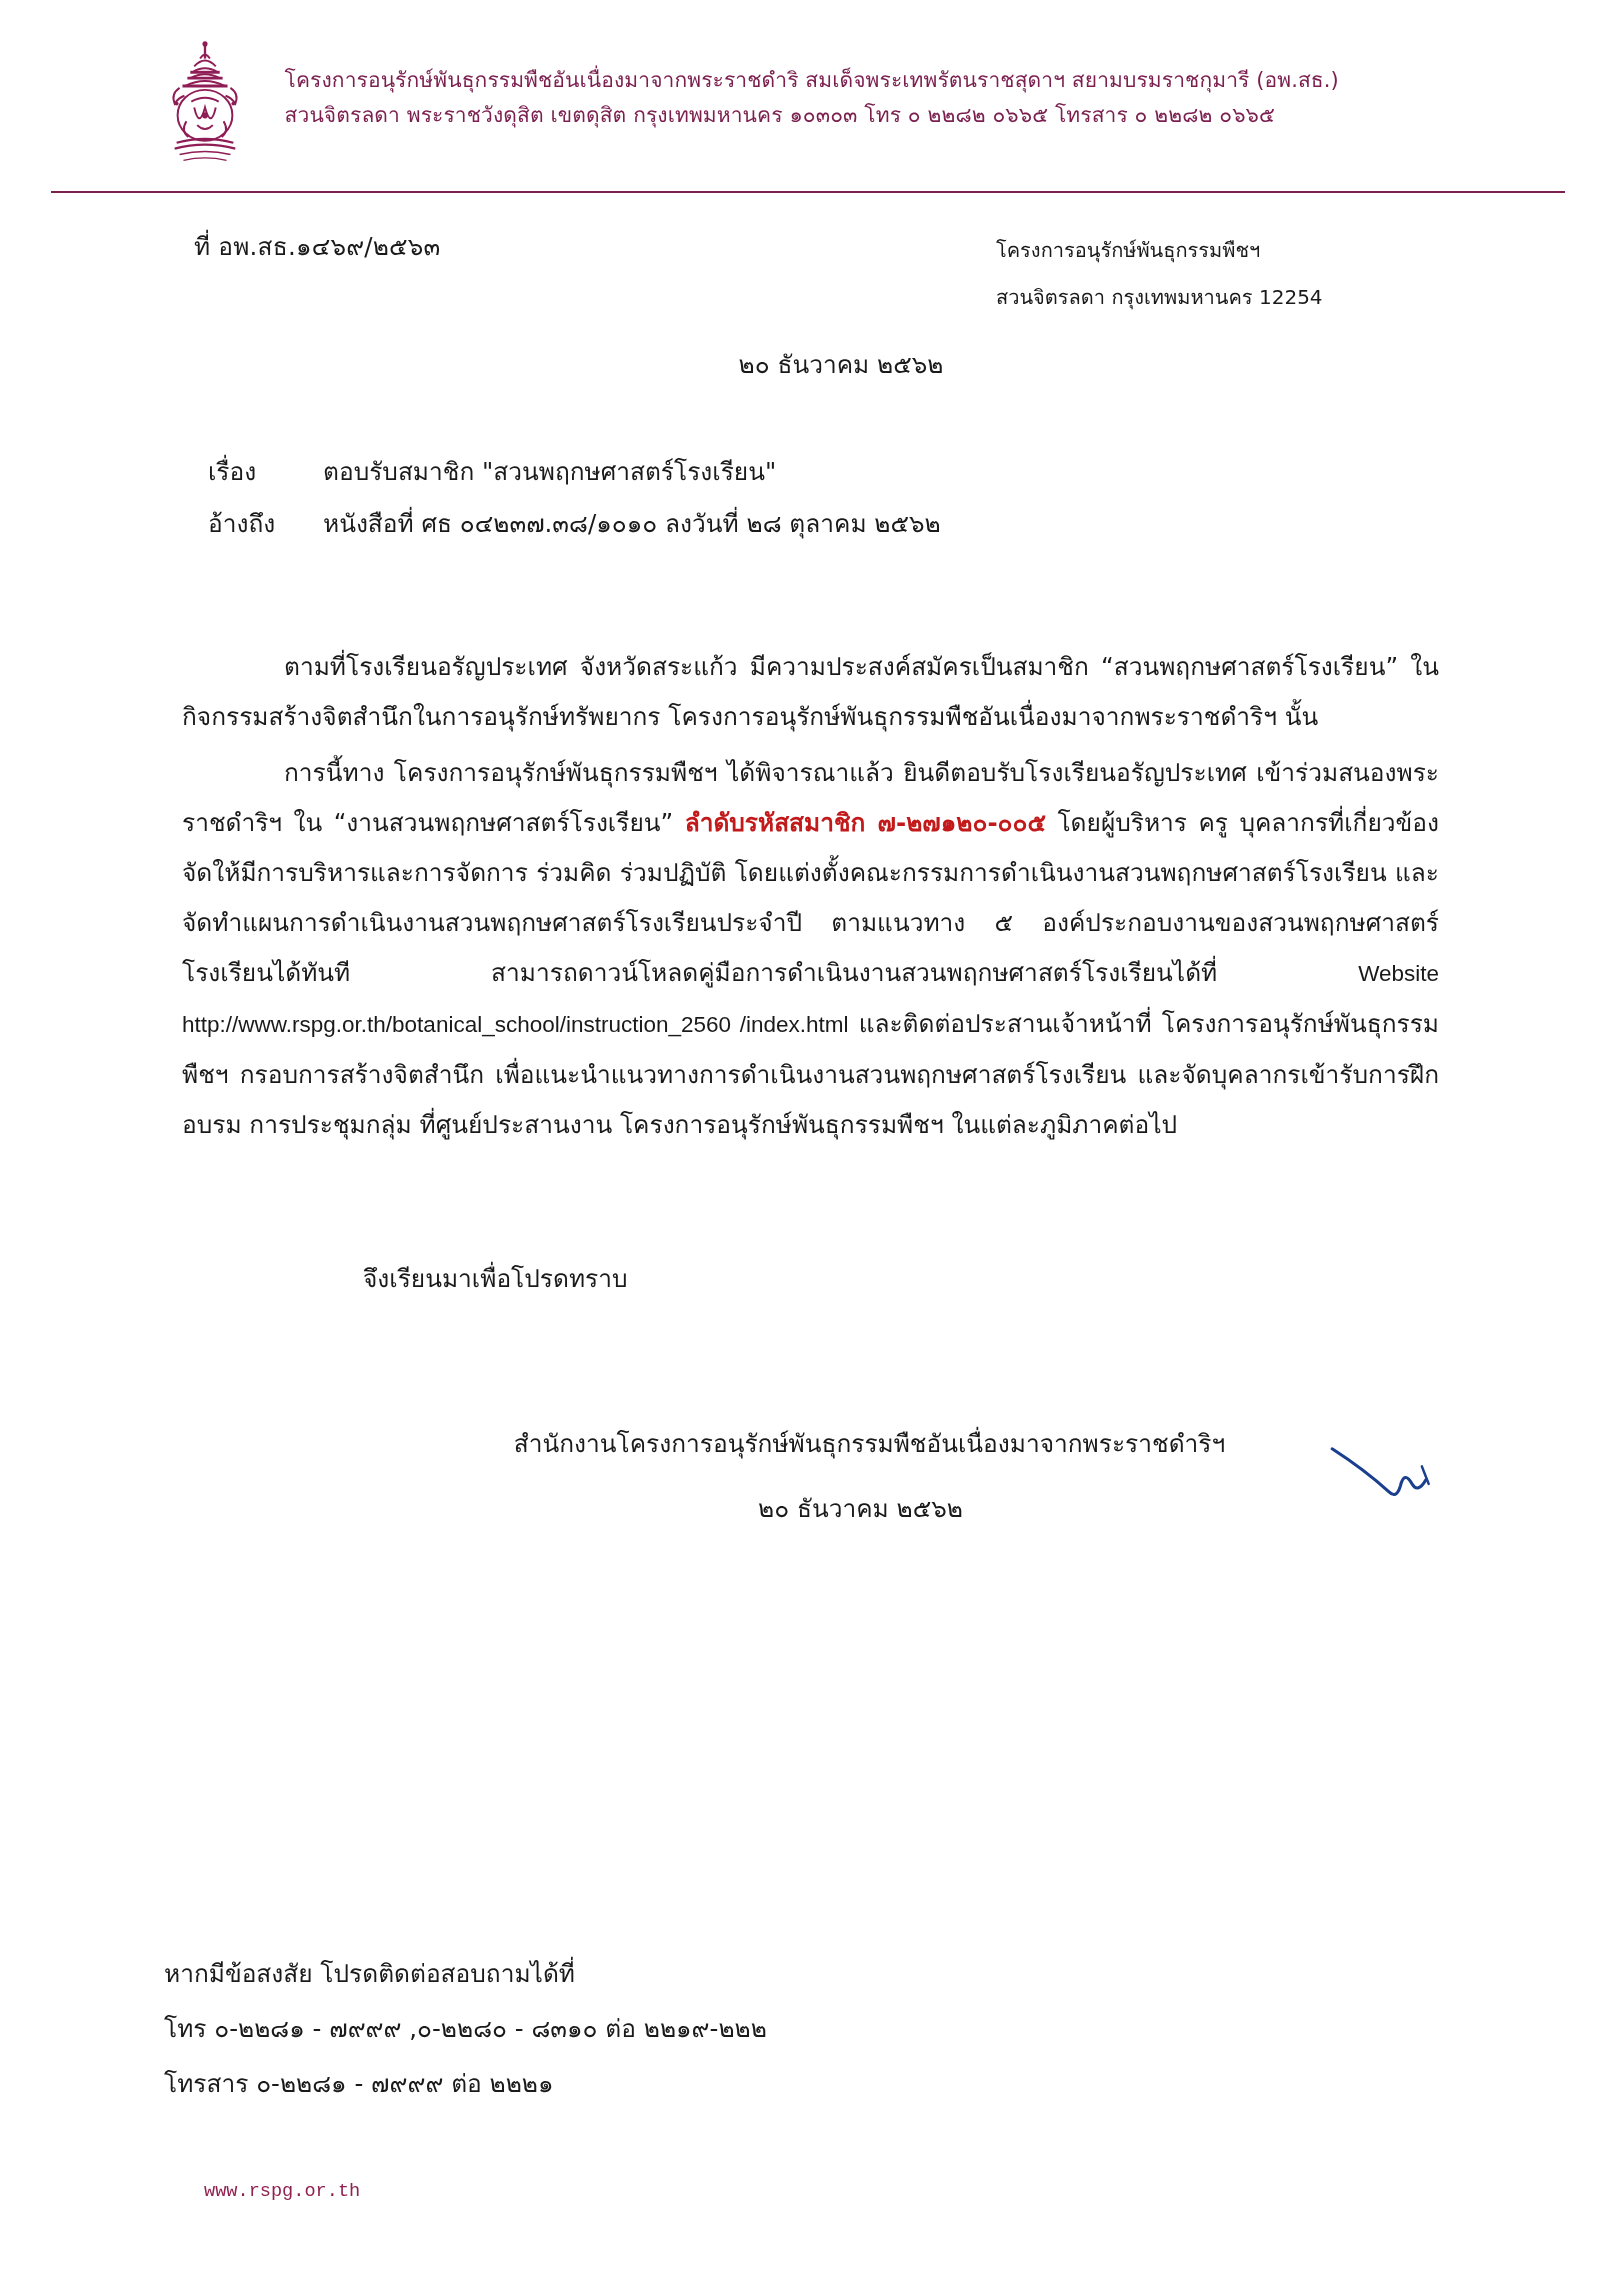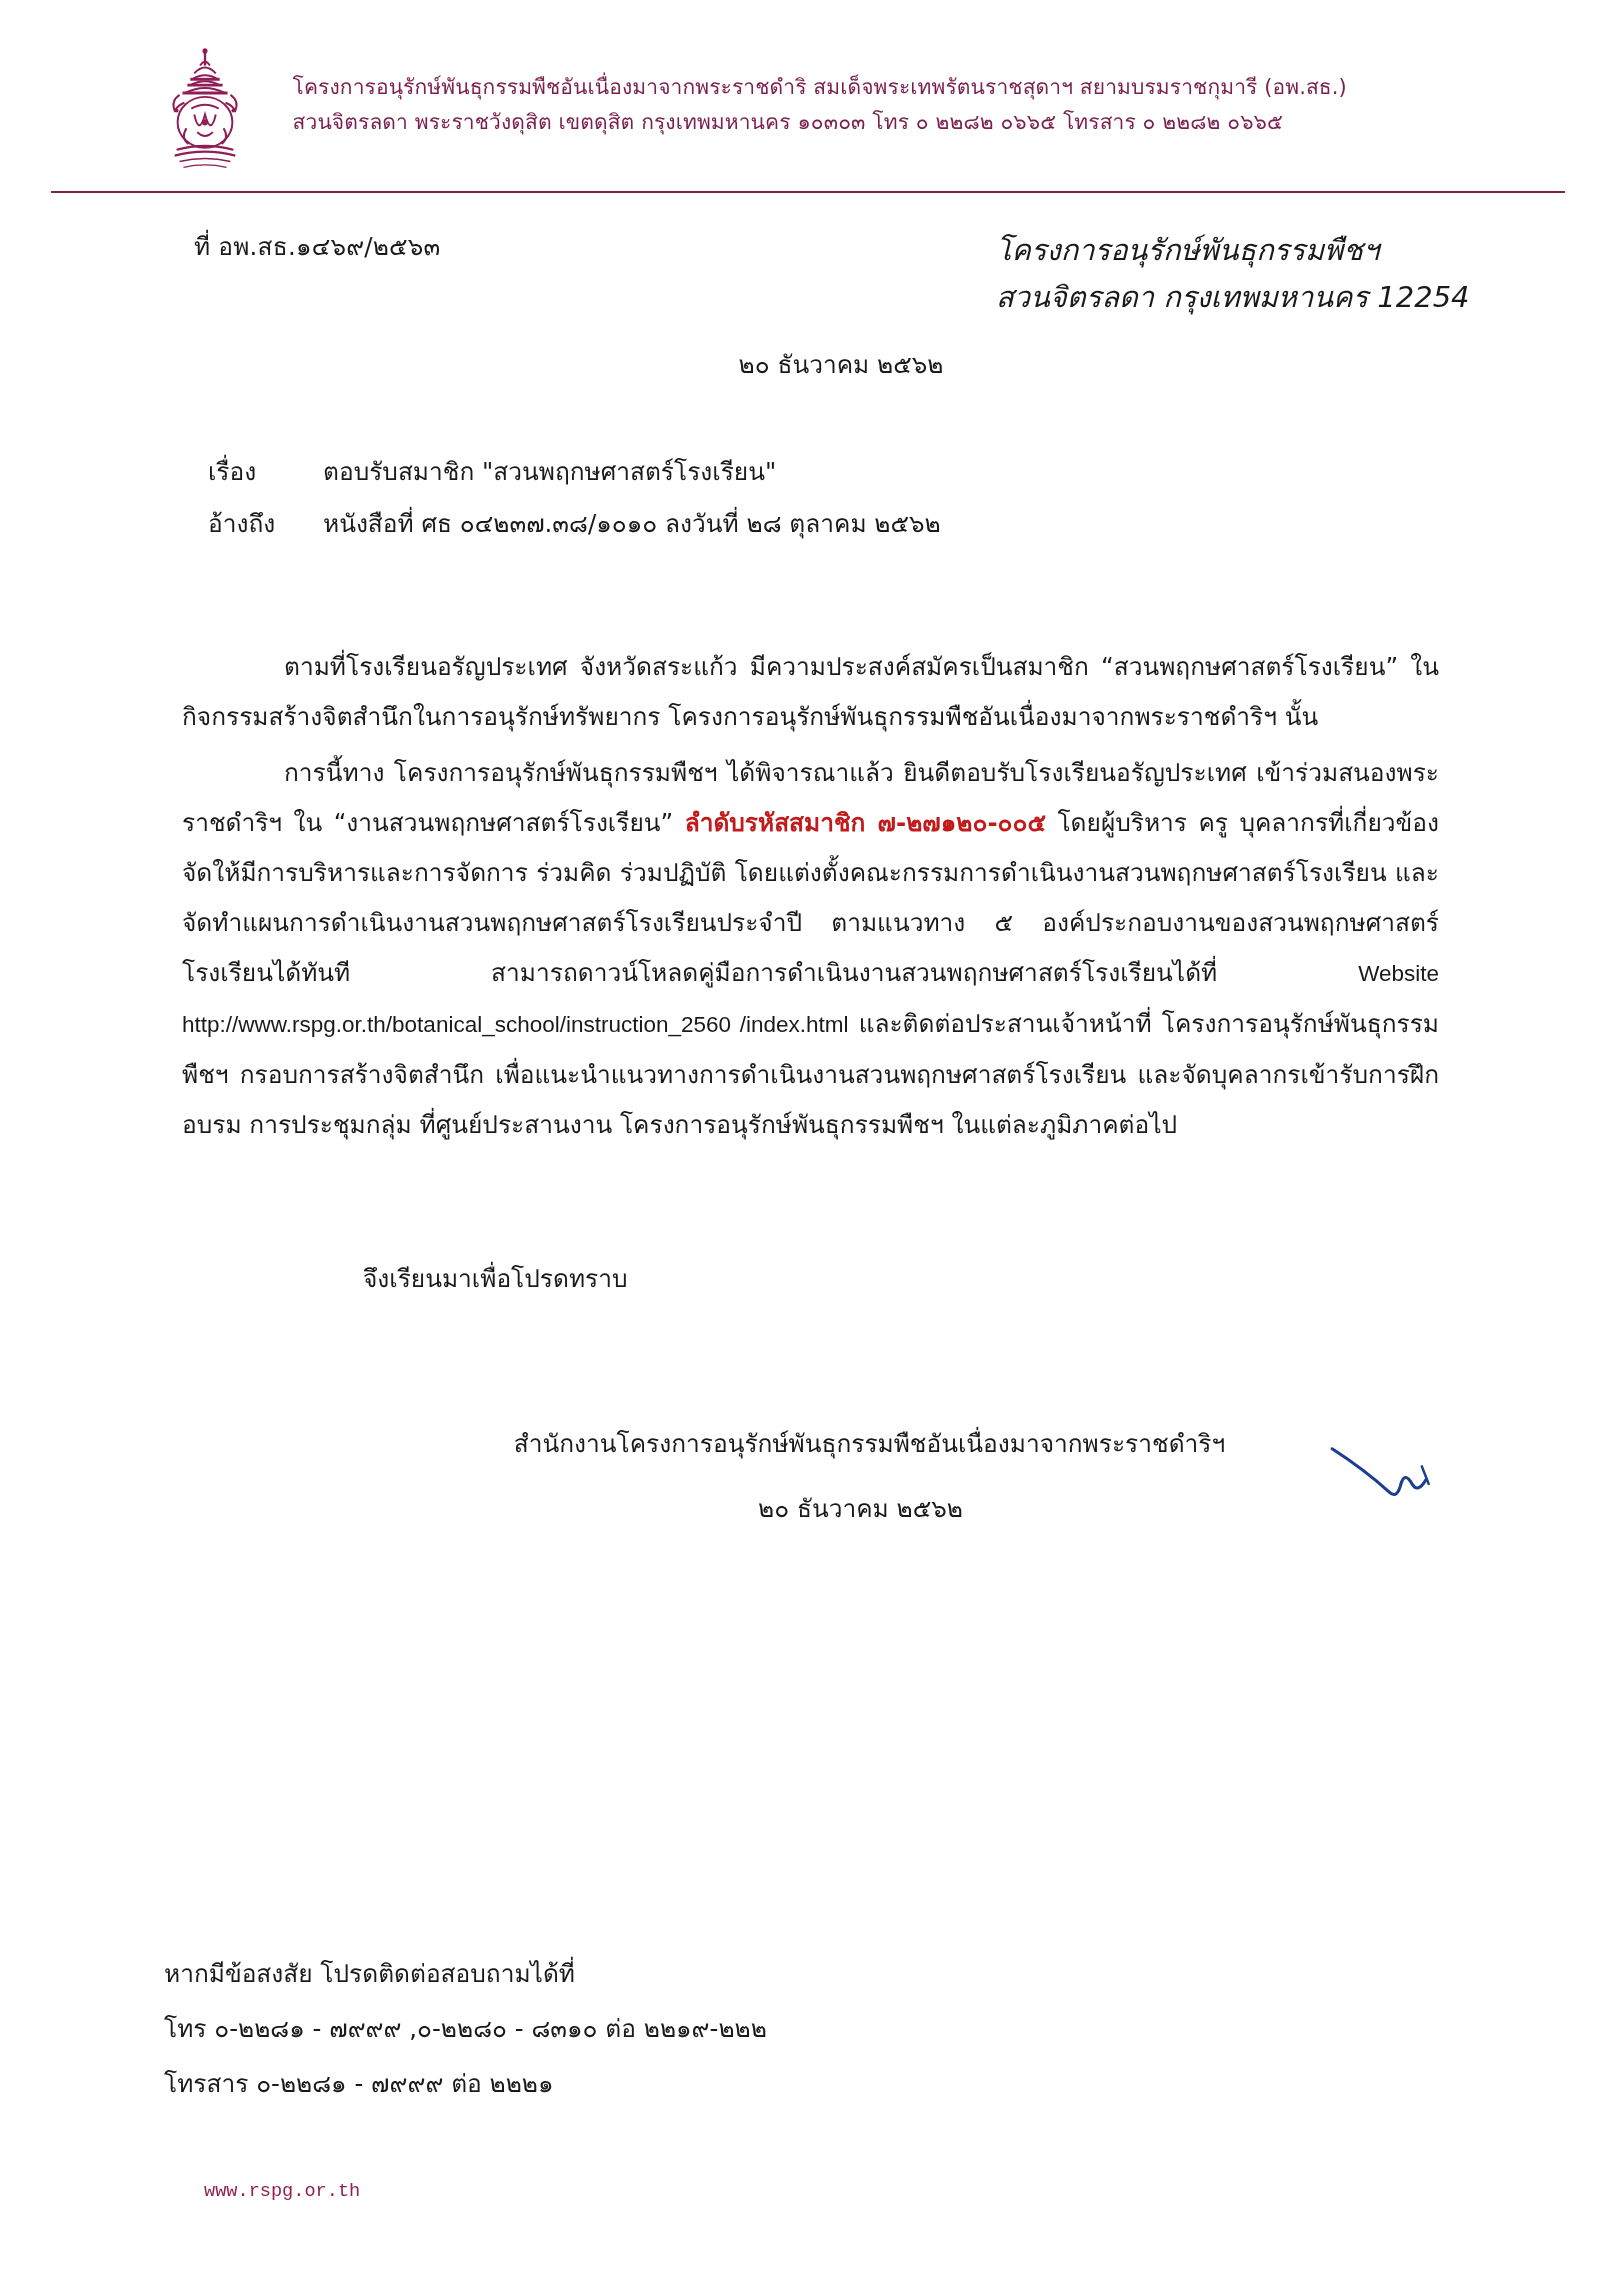--- a/index.html
+++ b/index.html
@@ -20,25 +20,24 @@
     left: 0; top: 0;
     width: 1613px;
     height: 2285px;
     box-sizing: border-box;
   }
 
   
   .letterhead {
     position: absolute;
     left: 147px;
-    top: 46px;
+    top: 39px;
     width: 1294px;
     display: flex;
     align-items: flex-start;
-    gap: 8px;
   }
   .emblem {
     width: 116px;
     height: 137px;
     position: relative;
     flex: 0 0 116px;
   }
   .emblem svg { display: block; }
 
   .lh-text {
@@ -67,23 +66,22 @@
     position: absolute;
     left: 194px;
     top: 227px;
     font-size: 24.5px;
     letter-spacing: 0.2px;
   }
   .addr-right {
     position: absolute;
     left: 996px;
     top: 227px;
-    font-size: 29px;
+    font-size: 20px;
     line-height: 47px;
-    font-style: italic;
   }
   .date-center {
     position: absolute;
     left: 0;
     top: 345px;
     width: 1613px;
     text-align: center;
     font-size: 24.5px;
   }
   .date-center span { padding-left: 69px; }

